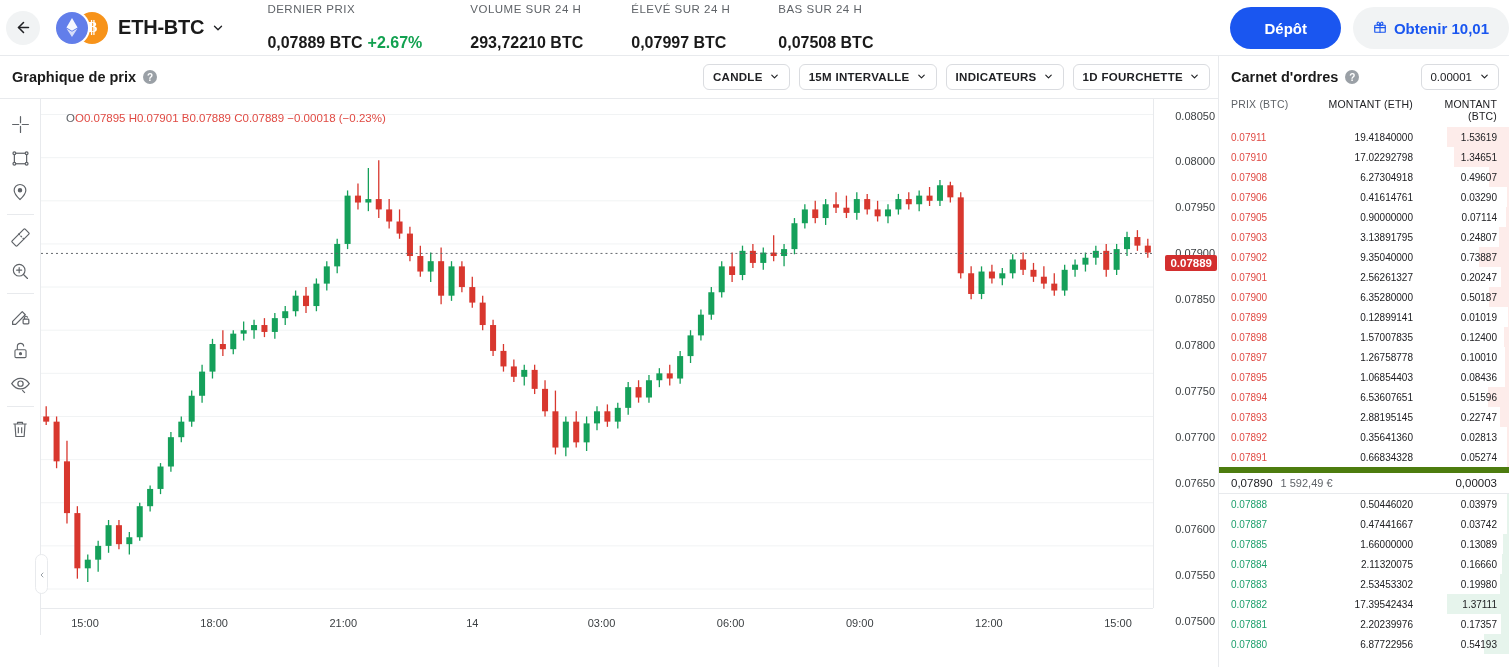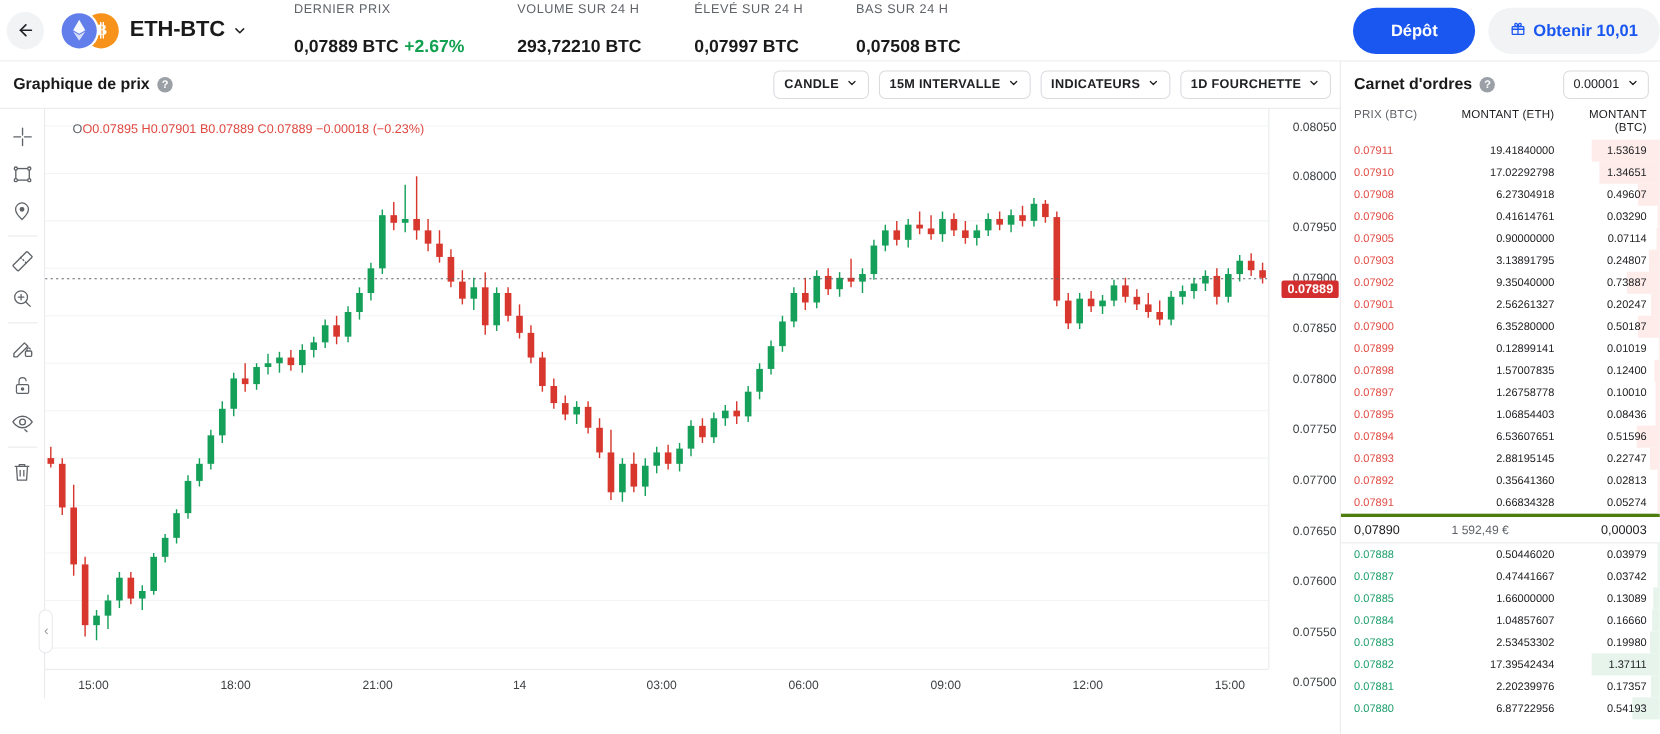--- a/index.html
+++ b/index.html
@@ -193,21 +193,21 @@
   .ask .depth { background: #fdecea; }
   .bid .depth { background: #e6f4ec; }
   .book-row > span { position: relative; z-index: 1; }
   .ask .c-price { color: #e04a43; }
   .bid .c-price { color: #1d9f6c; }
   .c-amt, .c-tot { color: #202124; }
 
   .spread-row {
     display: flex; align-items: center; height: 27px;
     padding: 0 12px; font-size: 11.5px; color: #202124;
-    border-top: 3px solid #4d7c0f; border-bottom: 1px solid #e8eaed; gap: 39px;
+    border-top: 6px solid #4d7c0f; border-bottom: 1px solid #e8eaed;
   }
   .spread-price { font-weight: 400; }
   .spread-fiat { color: #5f6368; margin-left: 8px; font-size: 11px; }
   .spread-tot { margin-left: auto; }
 </style>
 </head>
 <body>
 
 <div class="header">
 
@@ -806,21 +806,21 @@
         </div>
         <div class="book-row bid">
           <div class="depth" style="width: 5.58px;"></div>
           <span class="c-price">0.07885</span>
           <span class="c-amt">1.66000000</span>
           <span class="c-tot">0.13089</span>
         </div>
         <div class="book-row bid">
           <div class="depth" style="width: 7.44px;"></div>
           <span class="c-price">0.07884</span>
-          <span class="c-amt">1.04857607</span>
+          <span class="c-amt">2.11320075</span>
           <span class="c-tot">0.16660</span>
         </div>
         <div class="book-row bid">
           <div class="depth" style="width: 8.68px;"></div>
           <span class="c-price">0.07883</span>
           <span class="c-amt">2.53453302</span>
           <span class="c-tot">0.19980</span>
         </div>
         <div class="book-row bid">
           <div class="depth" style="width: 62px;"></div>

